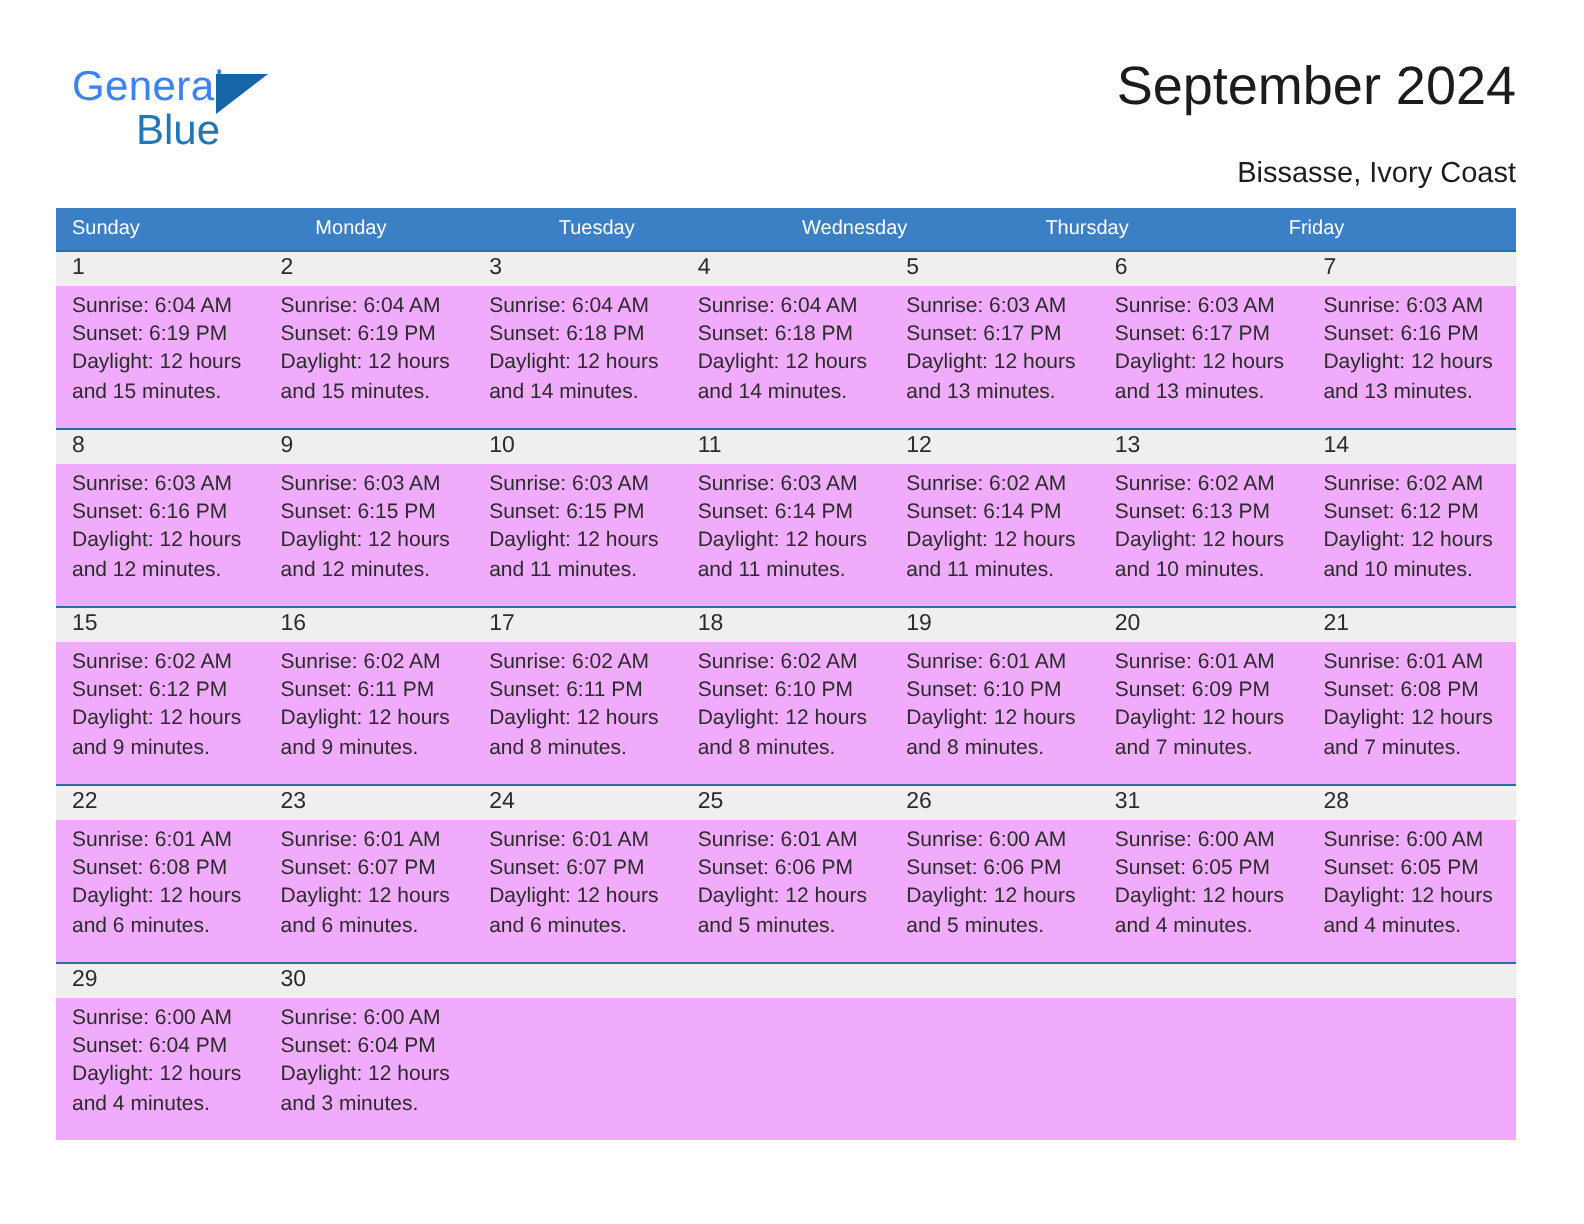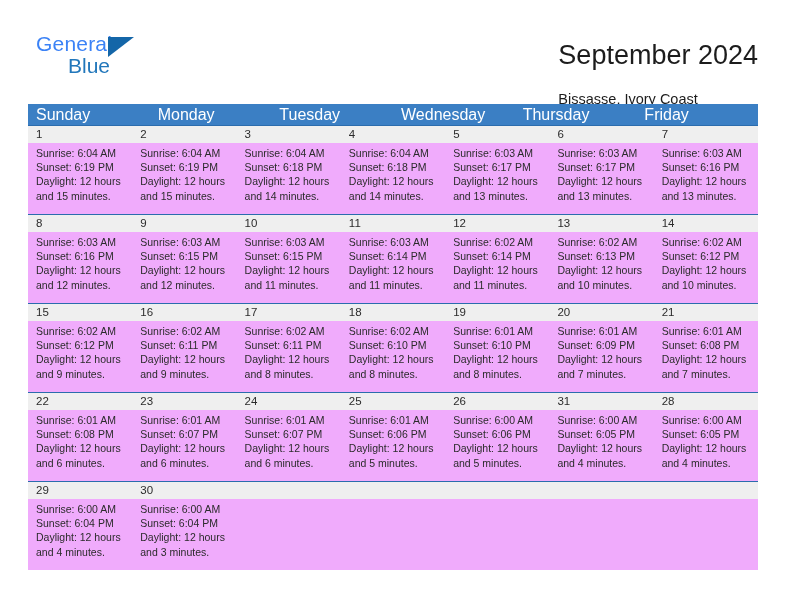--- a/index.html
+++ b/index.html
@@ -62,21 +62,22 @@
     top: 5px;
     width: 0;
     height: 0;
     border-left: 26px solid #1466a8;
     border-bottom: 20px solid transparent;
   }
 
   .title-block {
     position: absolute;
     right: 0;
-    top: 12px;
+    top: 0;
+    text-align: right;
   }
   .cal-title {
     font-size: 27px;
     color: #1c1c1c;
     line-height: 34px;
     white-space: nowrap;
   }
   .cal-sub {
     font-size: 14.5px;
     color: #1c1c1c;
@@ -94,21 +95,21 @@
   }
   .dow-row {
     display: flex;
     background: #3b7fc4;
     height: 21px;
   }
   .dow {
     flex: 1 1 0;
     box-sizing: border-box;
     padding-left: 8px;
-    font-size: 16px;
+    font-size: 10px;
     color: #ffffff;
     line-height: 21px;
     white-space: nowrap;
     overflow: hidden;
   }
 
   .week {
     position: relative;
     border-top: 1.5px solid #2b6cad;
   }

